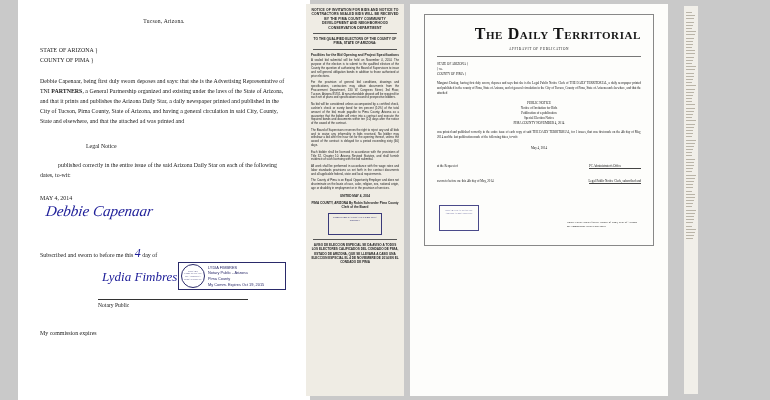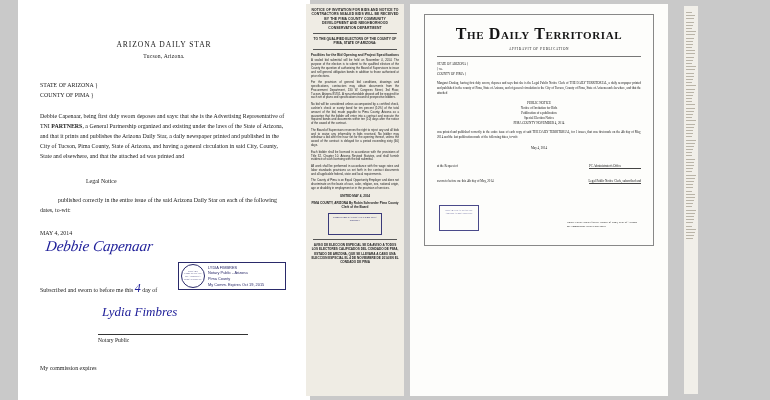--- a/index.html
+++ b/index.html
@@ -196,21 +196,21 @@
     width: 100%; height: 232px;
     padding: 8px 12px;
     position: relative;
   }
   #sheet-territorial .masthead {
     font-family: "Liberation Serif", serif;
     font-variant: small-caps;
     font-weight: bold;
     font-size: 16px;
     letter-spacing: 0.6px;
-    text-align: center;
+    text-align: right;
     margin-top: 2px;
   }
   #sheet-territorial .mast-sub {
     text-align: center;
     font-size: 3.4px;
     letter-spacing: 0.6px;
     margin-top: 4px;
     text-transform: uppercase;
   }
   #sheet-territorial .t-rule {
@@ -279,21 +279,20 @@
     background: #b9b4a8;
     margin-bottom: 2.4px;
   }
 </style>
 </head>
 <body>
 
 <div id="page">
 
   <div class="sheet" id="sheet-affidavit">
-    <div class="doc-title">ARIZONA DAILY STAR</div>
     <div class="doc-sub">Tucson, Arizona.</div>
 
     <div class="state-block">
       <div>STATE OF ARIZONA }</div>
       <div>COUNTY OF PIMA }</div>
     </div>
 
     <div class="body-para">
       <span>Debbie Capenaar, being first duly sworn deposes and says: that she is the Advertising Representative of TNI </span><b>PARTNERS</b><span>, a General Partnership organized and existing under the laws of the State of Arizona, and that it prints and publishes the Arizona Daily Star, a daily newspaper printed and published in the City of Tucson, Pima County, State of Arizona, and having a general circulation in said City, County, State and elsewhere, and that the attached ad was printed and</span>
     </div>

